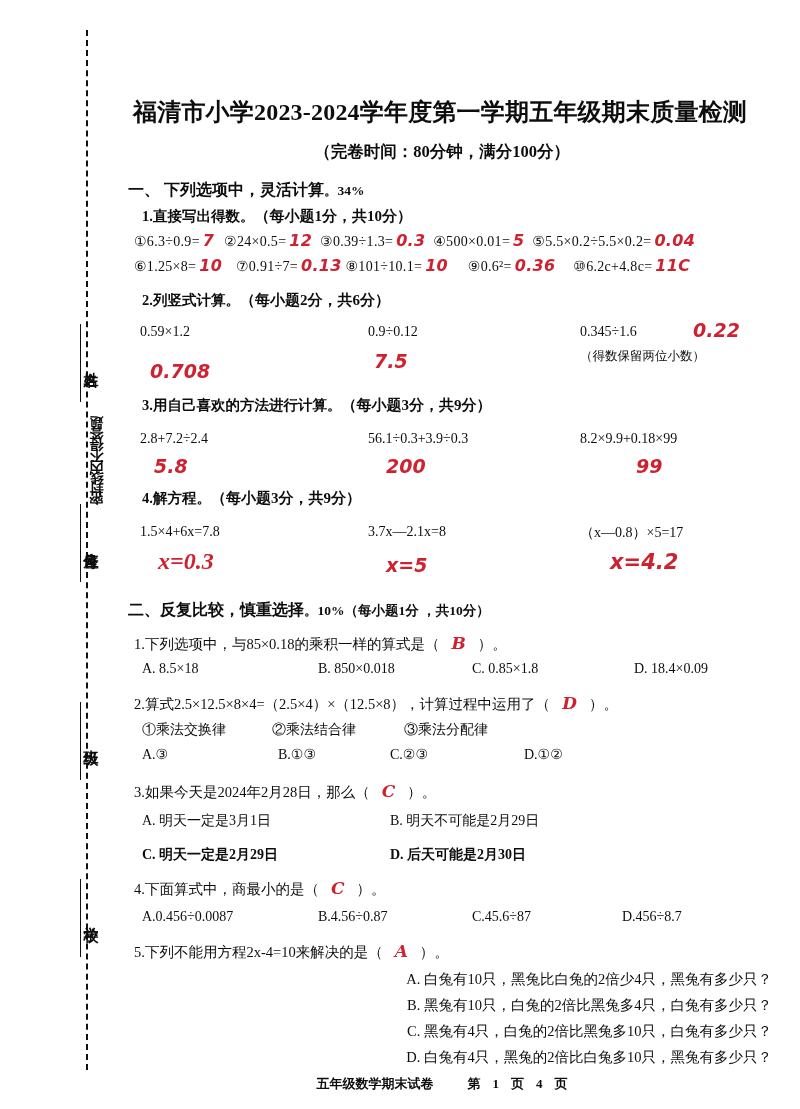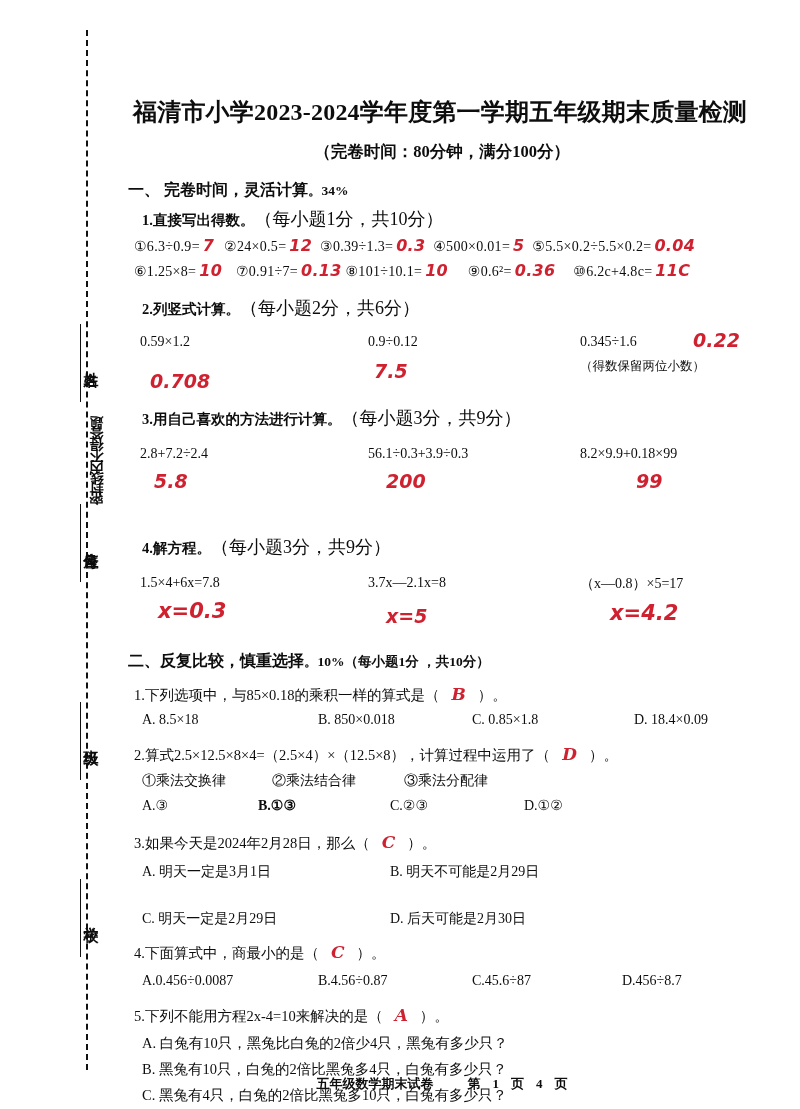--- a/index.html
+++ b/index.html
@@ -114,22 +114,22 @@
   .sec-head .paren {
     font-size: 13.5px;
     font-weight: bold;
   }
   .sub-head {
     font-size: 14.5px;
     font-weight: bold;
     margin-left: 30px;
   }
   .sub-head .small {
-    font-size: 18px;
-    font-weight: normal;
+    font-size: 15px;
+    font-weight: bold;
   }
   .ans-in {
     color: #cf2230;
     font-family: "DejaVu Sans", sans-serif;
     font-weight: bold;
     font-style: italic;
     font-size: 16px;
     padding-left: 3px;
   }
   .ans-float {
@@ -191,21 +191,21 @@
   .opt-row.abc3 .o3 { left: 262px; }
 
   .opt-row.wide .o1 { left: 0; }
   .opt-row.wide .o2 { left: 248px; }
 
   .opt-stack {
     margin-left: 30px;
     font-size: 14.5px;
     margin-top: 8px;
   }
-  .opt-stack div { margin-top: 7px; }
+  .opt-stack div { margin-top: 7px; text-align: right; }
 
   .footer {
     position: absolute;
     left: 0;
     top: 1075px;
     width: 660px;
     text-align: center;
     font-size: 13px;
     font-weight: bold;
   }
@@ -240,21 +240,21 @@
 
   <div class="seal-inner">密封线内不得答题</div>
 </div>
 
 <div class="sheet">
 
   <div class="title-main">福清市小学2023-2024学年度第一学期五年级期末质量检测</div>
   <div class="title-meta">（完卷时间：80分钟，满分100分）</div>
 
   <div class="sec-head" style="margin-top:17px;">
-    <span>一、 完卷时间，灵活计算</span><span class="pct">。34%</span>
+    <span>一、 下列选项中，灵活计算</span><span class="pct">。34%</span>
   </div>
 
   <div class="sub-head" style="margin-top:6px;">
     <span>1.直接写出得数。</span><span class="small">（每小题1分，共10分）</span>
   </div>
 
   <div class="calc-line" style="margin-top:5px;">
     <span class="item"><span>①</span><span>6.3÷0.9=</span><span class="ans-in">7</span></span>
     <span class="item" style="margin-left:6px;"><span>②</span><span>24×0.5=</span><span class="ans-in">12</span></span>
     <span class="item" style="margin-left:4px;"><span>③</span><span>0.39÷1.3=</span><span class="ans-in">0.3</span></span>
@@ -290,29 +290,29 @@
 
   <div class="cols3" style="margin-top:16px;">
     <span class="c1">2.8+7.2÷2.4</span>
     <span class="c2">56.1÷0.3+3.9÷0.3</span>
     <span class="c3">8.2×9.9+0.18×99</span>
     <span class="ans-float" style="left:14px; top:24px;">5.8</span>
     <span class="ans-float" style="left:246px; top:24px;">200</span>
     <span class="ans-float" style="left:496px; top:24px;">99</span>
   </div>
 
-  <div class="sub-head" style="margin-top:105px;">
+  <div class="sub-head" style="margin-top:74px;">
     <span>4.解方程。</span><span class="small">（每小题3分，共9分）</span>
   </div>
 
   <div class="cols3" style="margin-top:16px;">
     <span class="c1">1.5×4+6x=7.8</span>
     <span class="c2">3.7x—2.1x=8</span>
     <span class="c3">（x—0.8）×5=17</span>
-    <span class="ans-float" style="left:18px; top:24px; font-size:21px;">x=0.3</span>
+    <span class="ans-float" style="left:18px; top:24px; font-size:24px;font-family:Liberation Serif, serif;">x=0.3</span>
     <span class="ans-float" style="left:246px; top:30px;">x=5</span>
     <span class="ans-float" style="left:470px; top:26px; font-size:21px;">x=4.2</span>
   </div>
 
   <div class="sec-head" style="margin-top:92px;">
     <span>二、反复比较，慎重选择</span><span class="pct">。10%</span><span class="paren">（每小题1分 ，共10分）</span>
   </div>
 
   <div class="q-line" style="margin-top:12px;">
     <span>1.下列选项中，与85×0.18的乘积一样的算式是（</span><span class="ans-choice" style="padding:0 12px;">B</span><span>）。</span>
@@ -327,33 +327,33 @@
   <div class="q-line" style="margin-top:14px;">
     <span>2.算式2.5×12.5×8×4=（2.5×4）×（12.5×8），计算过程中运用了（</span><span class="ans-choice" style="padding:0 12px;">D</span><span>）。</span>
   </div>
   <div class="opt-row abc3">
     <span class="o1">①乘法交换律</span>
     <span class="o2">②乘法结合律</span>
     <span class="o3">③乘法分配律</span>
   </div>
   <div class="opt-row">
     <span class="o1">A.③</span>
-    <span class="o2" style="left:116px;font-weight:bold;">B.①③</span>
+    <span class="o2" style="left:136px;">B.①③</span>
     <span class="o3" style="left:248px;">C.②③</span>
     <span class="o4" style="left:382px;">D.①②</span>
   </div>
 
   <div class="q-line" style="margin-top:17px;">
     <span>3.如果今天是2024年2月28日，那么（</span><span class="ans-choice" style="padding:0 12px;">C</span><span>）。</span>
   </div>
   <div class="opt-row wide" style="margin-top:10px;">
     <span class="o1">A. 明天一定是3月1日</span>
     <span class="o2">B. 明天不可能是2月29日</span>
   </div>
-  <div class="opt-row wide" style="margin-top:29px;">
+  <div class="opt-row wide" style="margin-top:16px;font-weight:bold;">
     <span class="o1">C. 明天一定是2月29日</span>
     <span class="o2">D. 后天可能是2月30日</span>
   </div>
 
   <div class="q-line" style="margin-top:14px;">
     <span>4.下面算式中，商最小的是（</span><span class="ans-choice" style="padding:0 12px;">C</span><span>）。</span>
   </div>
   <div class="opt-row" style="margin-top:10px;">
     <span class="o1">A.0.456÷0.0087</span>
     <span class="o2">B.4.56÷0.87</span>

